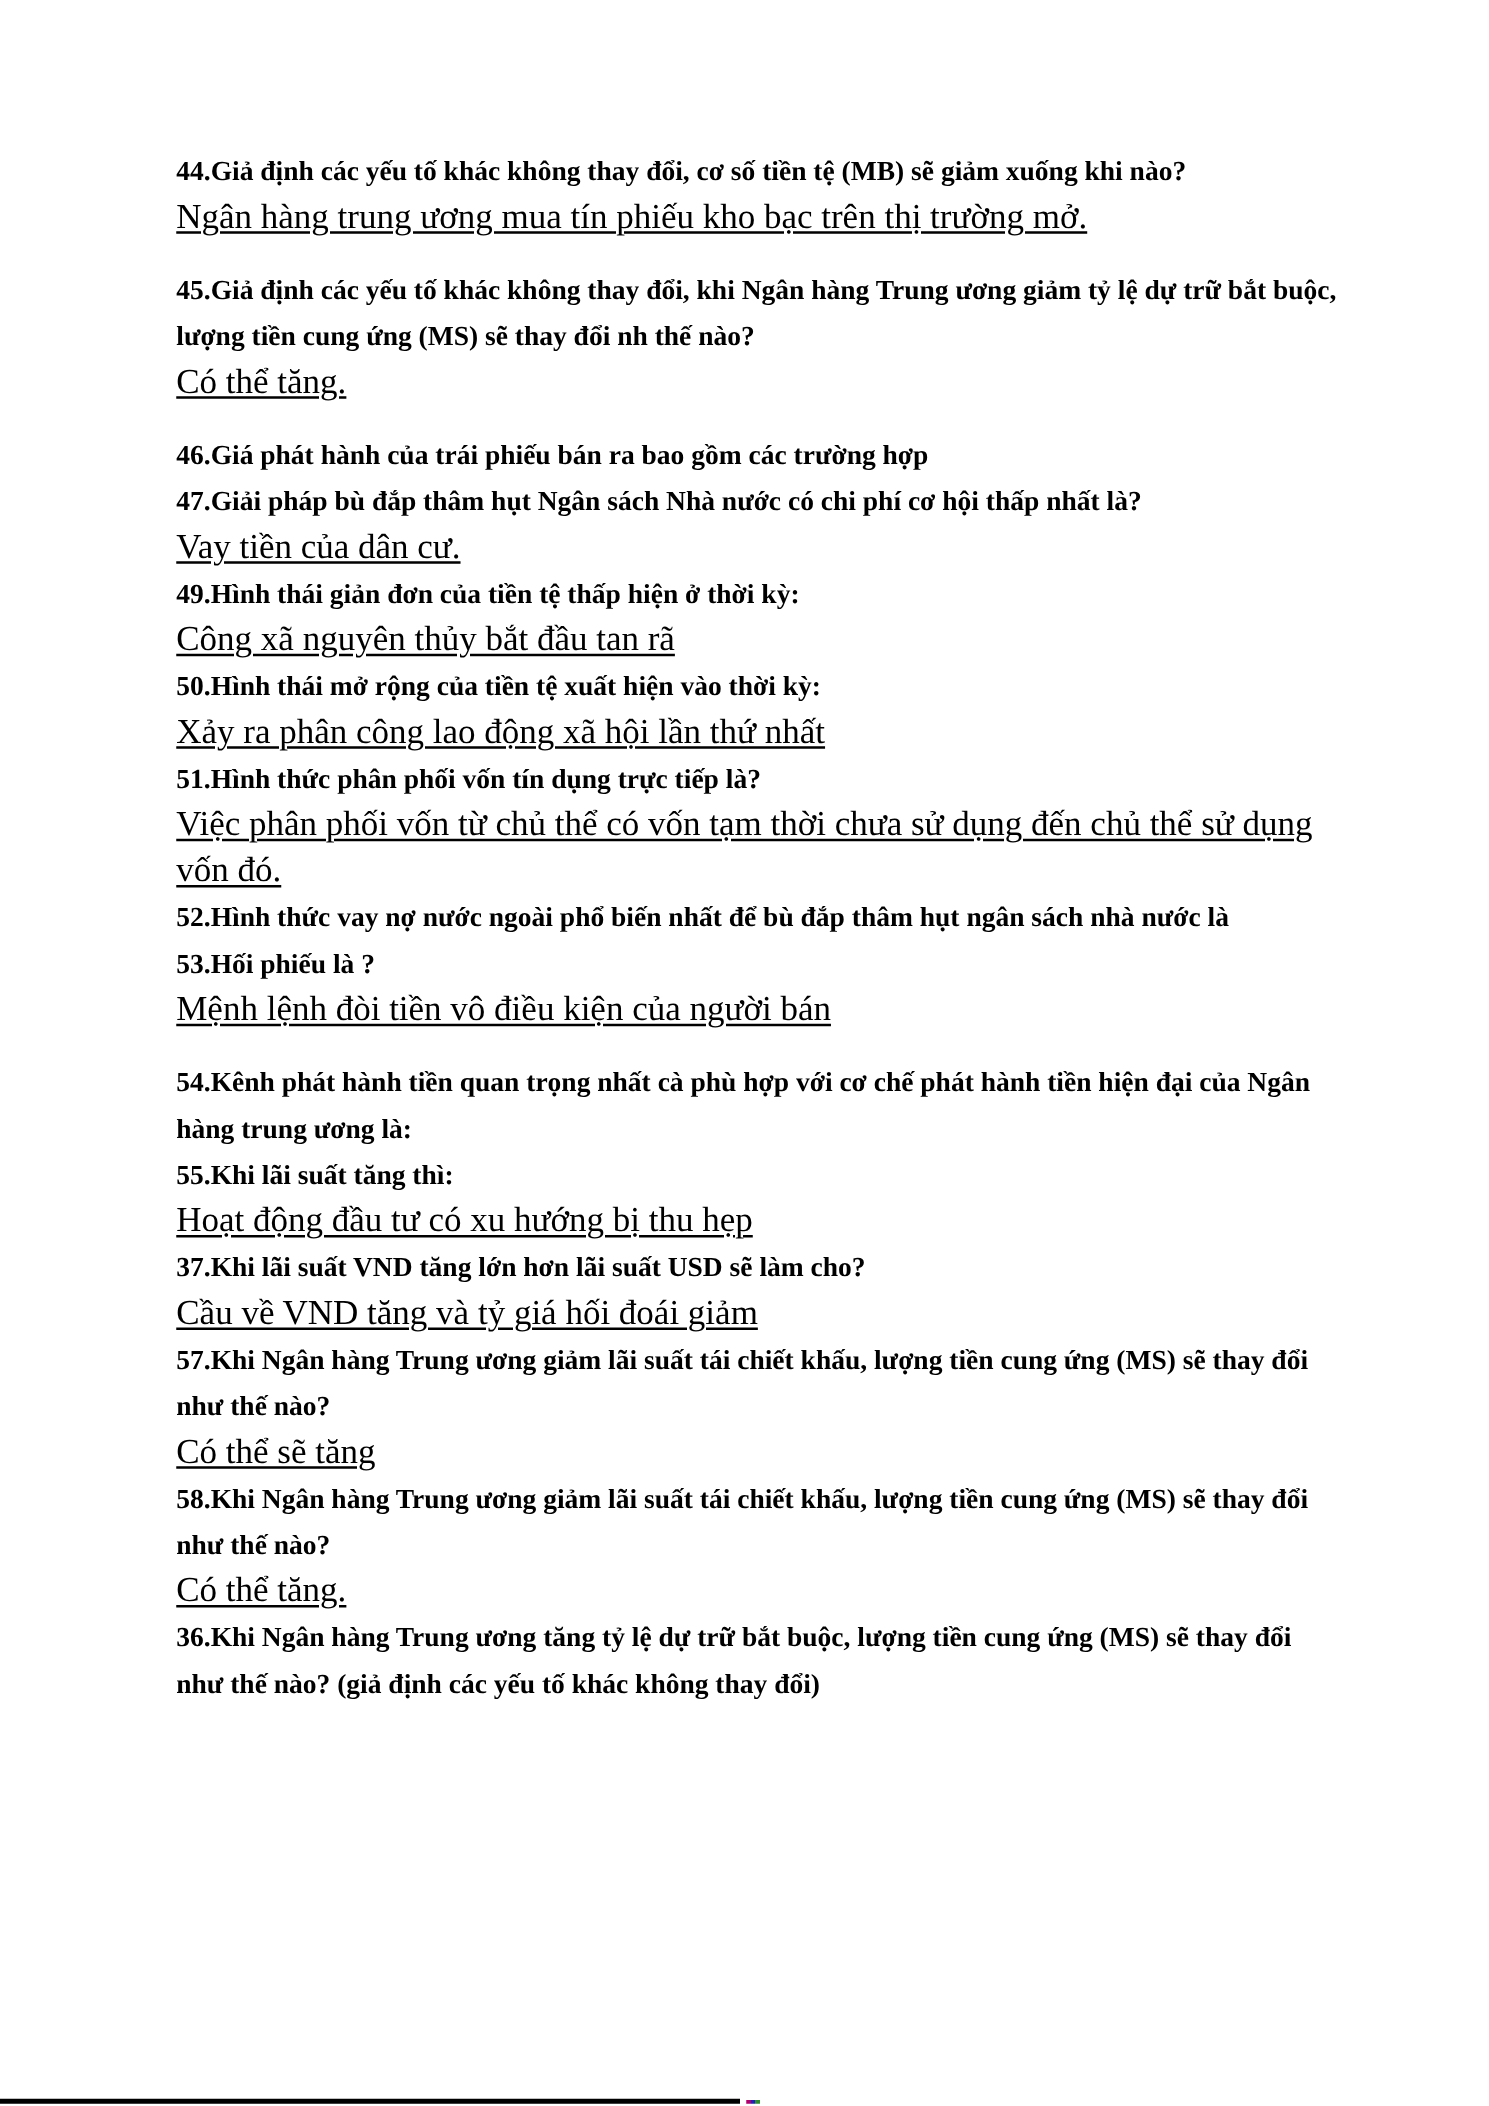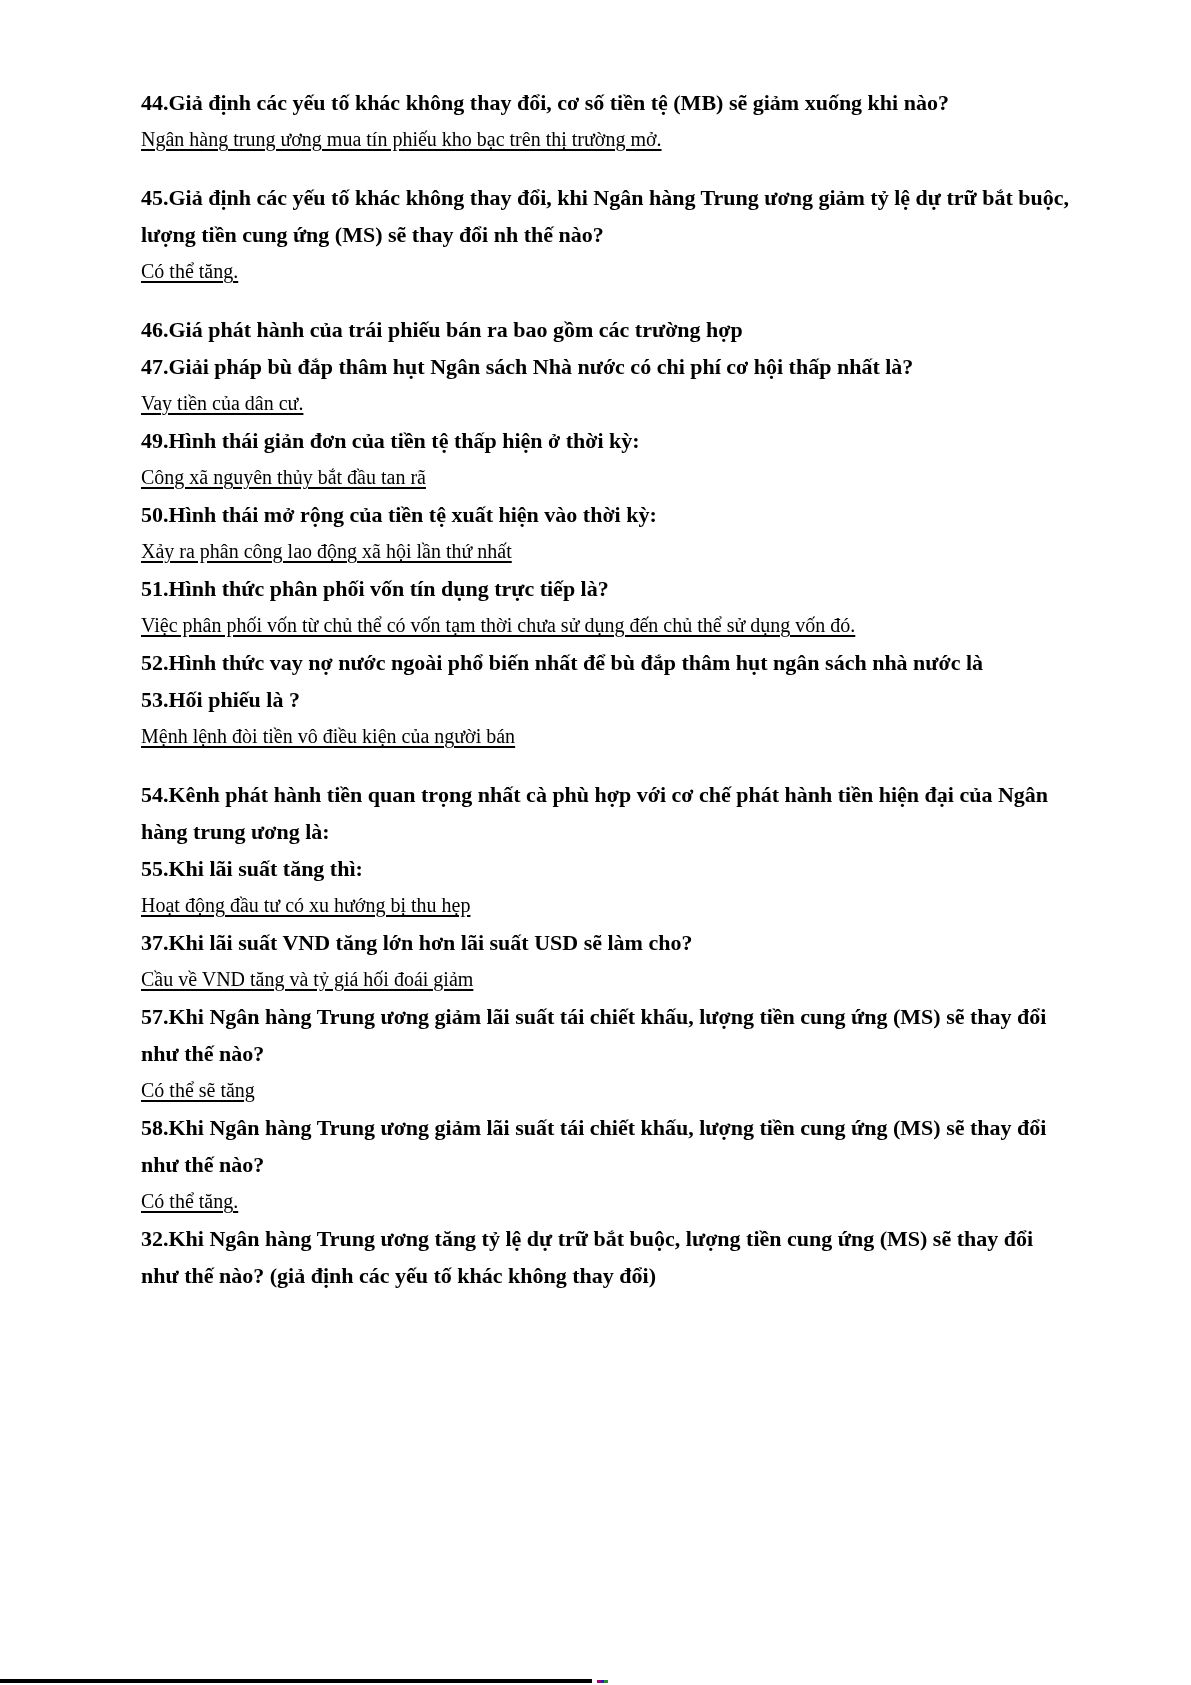--- a/index.html
+++ b/index.html
@@ -8,35 +8,35 @@
     height: 1685px;
     background: #ffffff;
     color: #000000;
     font-family: "Liberation Serif", serif;
     position: relative;
     overflow: hidden;
   }
   .content {
     position: absolute;
     left: 141px;
-    top: 84px;
+    top: 118px;
     width: 935px;
   }
   .item { margin: 0; }
   .item.gap { margin-top: 21px; }
   .content p {
     margin: 0;
     line-height: 37px;
   }
   .q {
     font-size: 22px;
     font-weight: 700;
   }
   .a {
-    font-size: 20px;
+    font-size: 28px;
     text-decoration: underline;
     text-decoration-thickness: 2px;
     text-underline-offset: 3px;
     font-family: Liberation Serif, serif;
   }
   .bottom-rule {
     position: absolute;
     left: 0;
     top: 1679px;
     width: 592px;
@@ -119,19 +119,19 @@
     <p class="q"><span>57.</span><span>Khi Ngân hàng Trung ương giảm lãi suất tái chiết khấu, lượng tiền cung ứng (MS) sẽ thay đổi như thế nào?</span></p>
     <p class="a">Có thể sẽ tăng</p>
   </div>
 
   <div class="item">
     <p class="q"><span>58.</span><span>Khi Ngân hàng Trung ương giảm lãi suất tái chiết khấu, lượng tiền cung ứng (MS) sẽ thay đổi như thế nào?</span></p>
     <p class="a">Có thể tăng.</p>
   </div>
 
   <div class="item">
-    <p class="q"><span>32.</span><span>Khi Ngân hàng Trung ương tăng tỷ lệ dự trữ bắt buộc, lượng tiền cung ứng (MS) sẽ thay đổi như thế nào? (giả định các yếu tố khác không thay đổi)</span></p>
+    <p class="q"><span>36.</span><span>Khi Ngân hàng Trung ương tăng tỷ lệ dự trữ bắt buộc, lượng tiền cung ứng (MS) sẽ thay đổi như thế nào? (giả định các yếu tố khác không thay đổi)</span></p>
   </div>
 
 </div>
 
 <div class="bottom-rule"></div>
 <div class="artifact-mark"></div>
 
 </body></html>

